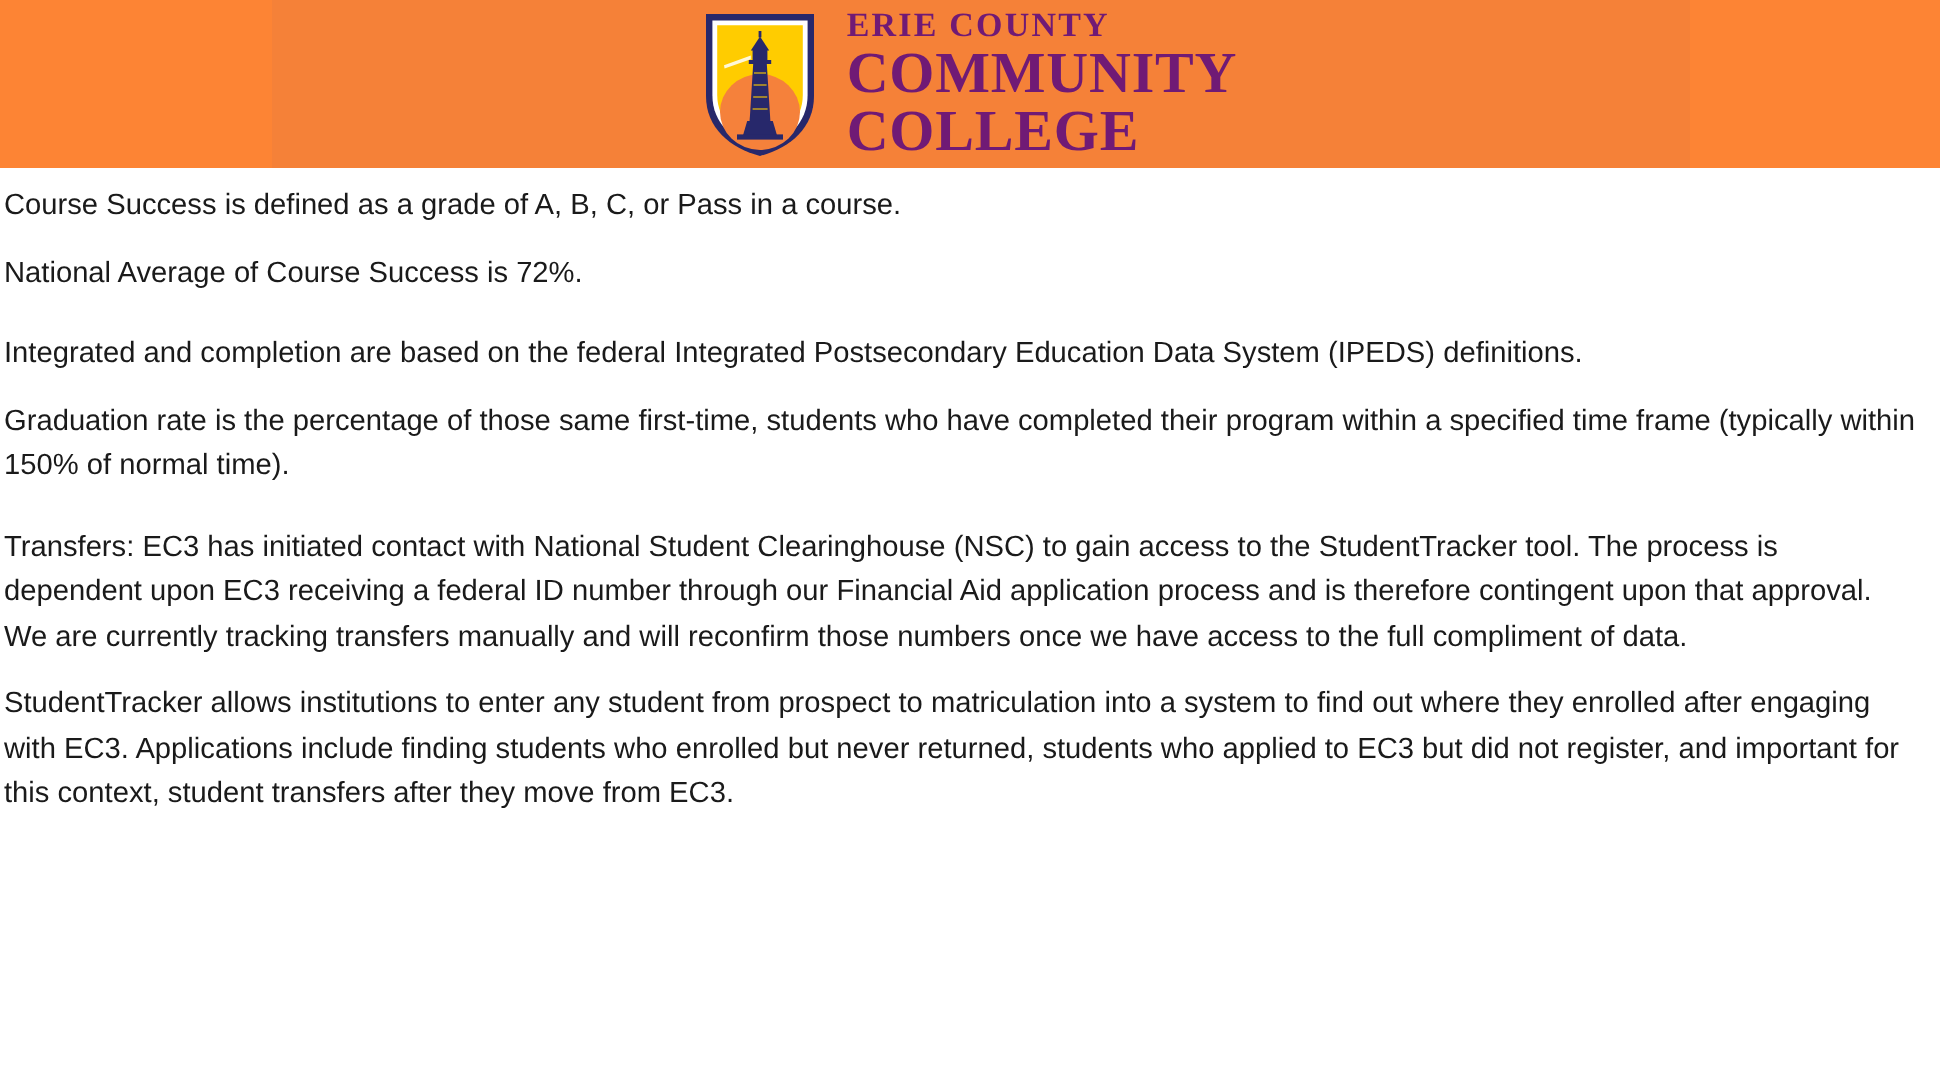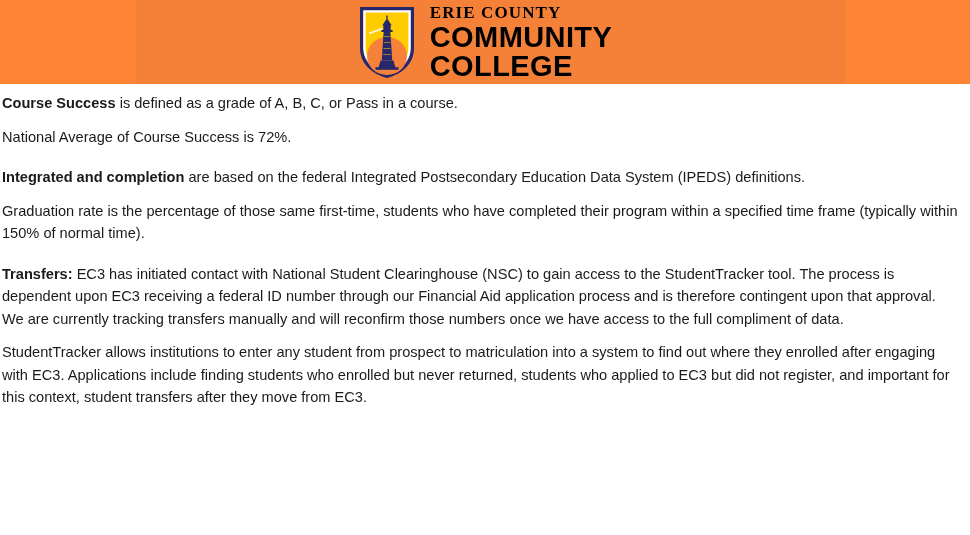--- a/index.html
+++ b/index.html
@@ -50,32 +50,32 @@
     height: 76px;
     flex: 0 0 auto;
     display: block;
   }
 
   
   .wordmark {
     display: flex;
     flex-direction: column;
     justify-content: center;
-    color: #000000;
+    color: #701a75;
     line-height: 1;
   }
   .wordmark-top {
     font-family: "Liberation Serif", serif;
     font-weight: 700;
     font-size: 17px;
     letter-spacing: 1.1px;
     margin-bottom: 2px;
   }
   .wordmark-main {
-    font-family: Liberation Sans, sans-serif;
+    font-family: Liberation Serif, serif;
     font-weight: 700;
     font-size: 29px;
     letter-spacing: 0.4px;
     line-height: 1.0;
   }
   .wordmark-main span { display: block; }
 
   
   .content {
     padding: 8px 12px 0 2px;
@@ -84,21 +84,21 @@
     font-size: 14.6px;
     line-height: 22.5px;
     margin: 0 0 11px 0;
     max-width: 958px;
     text-align: left;
   }
   .para.gap-before {
     margin-top: 18px;
   }
   .para b {
-    font-weight: 700;
+    font-weight: 400;
   }
 </style>
 </head>
 <body>
 
 <div class="banner">
   <div class="banner-band-left"></div>
   <div class="banner-band-right"></div>
 
   <div class="logo-lockup">

